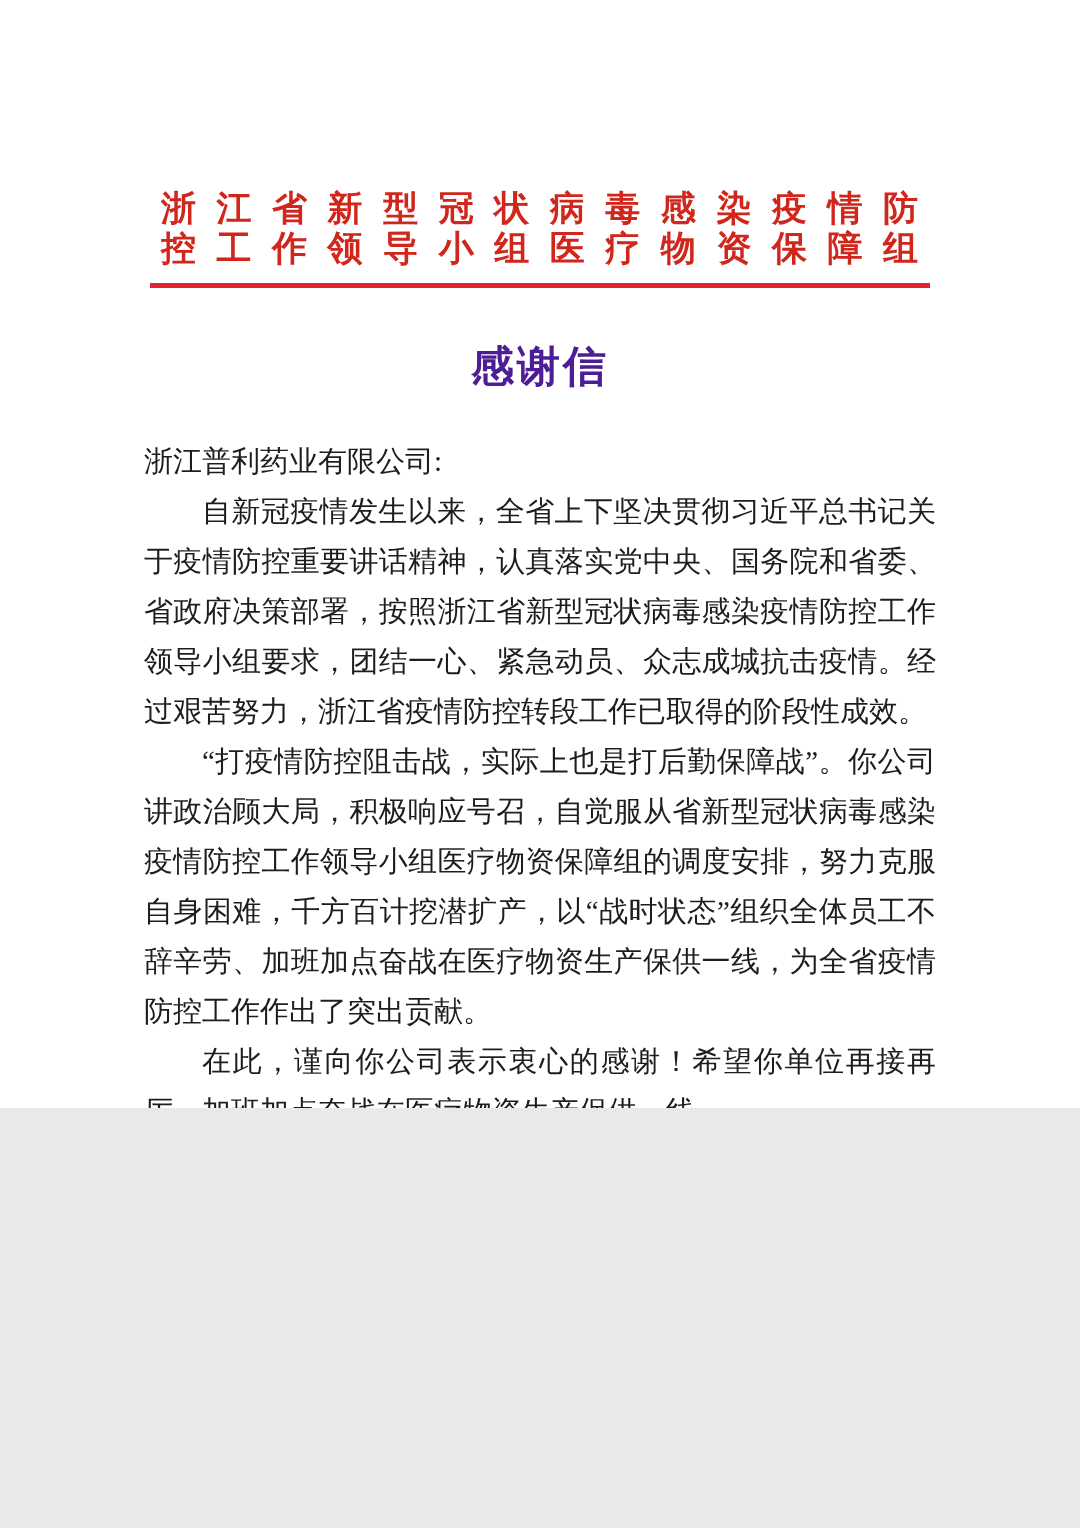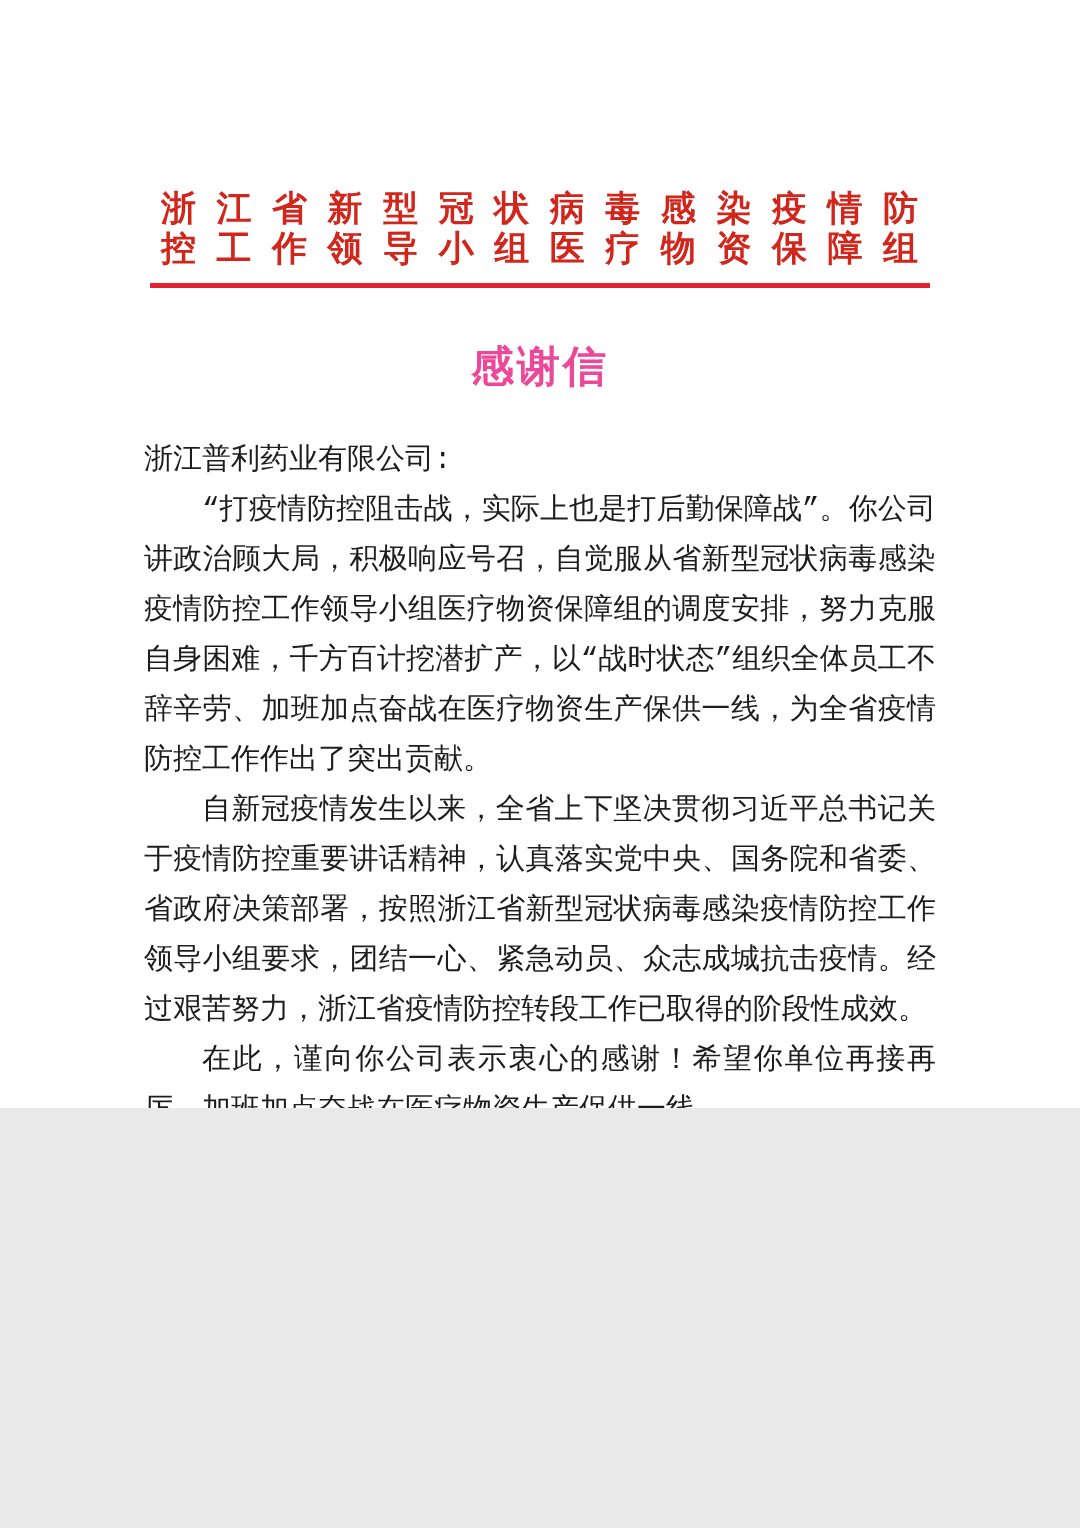--- a/index.html
+++ b/index.html
@@ -21,30 +21,30 @@
     text-align-last:justify;
     white-space:normal;
   }
   .red-rule{
     position:absolute;left:150px;top:283px;width:780px;height:5px;
     background:#e3242f;
   }
   
   .doc-title{
     position:absolute;left:0;top:338px;width:1080px;
-    text-align:center;font-size:43px;font-weight:700;color:#ec4899;
+    text-align:center;font-size:43px;font-weight:700;color:#4c1d95;
     letter-spacing:3px;
   }
   
   .body-text{
     position:absolute;left:144px;top:436px;width:792px;
     font-size:29px;line-height:50px;color:#1d1d1d;
     text-align:justify;
   }
-  .body-text p{margin:0;font-family:Liberation Mono, monospace;}
+  .body-text p{margin:0;}
   .body-text p.indent{text-indent:58px;}
   
   .signature{
     position:absolute;left:200px;top:1197px;width:880px;
     text-align:center;font-size:30px;line-height:51px;color:#1d1d1d;
   }
   
   .seal{
     position:absolute;left:556px;top:1130px;width:242px;height:242px;
     mix-blend-mode:multiply;opacity:0.92;
@@ -69,22 +69,22 @@
   <div class="letterhead">
     <div class="lh-row">浙江省新型冠状病毒感染疫情防</div>
     <div class="lh-row">控工作领导小组医疗物资保障组</div>
   </div>
   <div class="red-rule"></div>
 
   <div class="doc-title">感谢信</div>
 
   <div class="body-text">
     <p>浙江普利药业有限公司:</p>
+    <p class="indent">自新冠疫情发生以来，全省上下坚决贯彻习近平总书记关于疫情防控重要讲话精神，认真落实党中央、国务院和省委、省政府决策部署，按照浙江省新型冠状病毒感染疫情防控工作领导小组要求，团结一心、紧急动员、众志成城抗击疫情。经过艰苦努力，浙江省疫情防控转段工作已取得的阶段性成效。</p>
     <p class="indent">“打疫情防控阻击战，实际上也是打后勤保障战”。你公司讲政治顾大局，积极响应号召，自觉服从省新型冠状病毒感染疫情防控工作领导小组医疗物资保障组的调度安排，努力克服自身困难，千方百计挖潜扩产，以“战时状态”组织全体员工不辞辛劳、加班加点奋战在医疗物资生产保供一线，为全省疫情防控工作作出了突出贡献。</p>
-    <p class="indent">自新冠疫情发生以来，全省上下坚决贯彻习近平总书记关于疫情防控重要讲话精神，认真落实党中央、国务院和省委、省政府决策部署，按照浙江省新型冠状病毒感染疫情防控工作领导小组要求，团结一心、紧急动员、众志成城抗击疫情。经过艰苦努力，浙江省疫情防控转段工作已取得的阶段性成效。</p>
     <p class="indent">在此，谨向你公司表示衷心的感谢！希望你单位再接再厉，加班加点奋战在医疗物资生产保供一线。</p>
   </div>
 
   <div class="signature">
     <div>工作领导小组医疗物资保障组（代章）</div>
     <div>2023 年 1 月 17 日</div>
   </div>
 
   <div class="seal">
     <svg viewBox="0 0 242 242" xmlns="http://www.w3.org/2000/svg">

